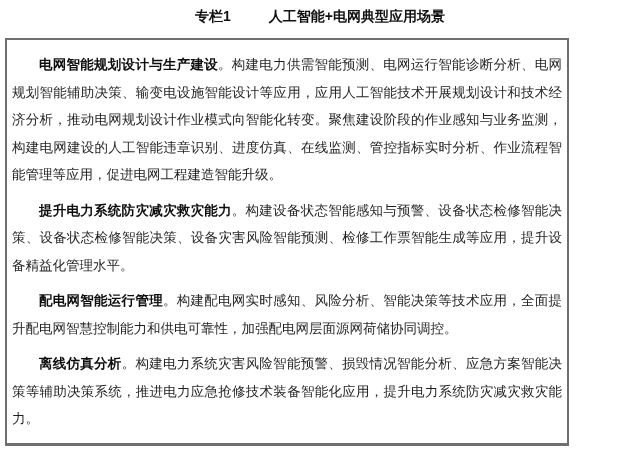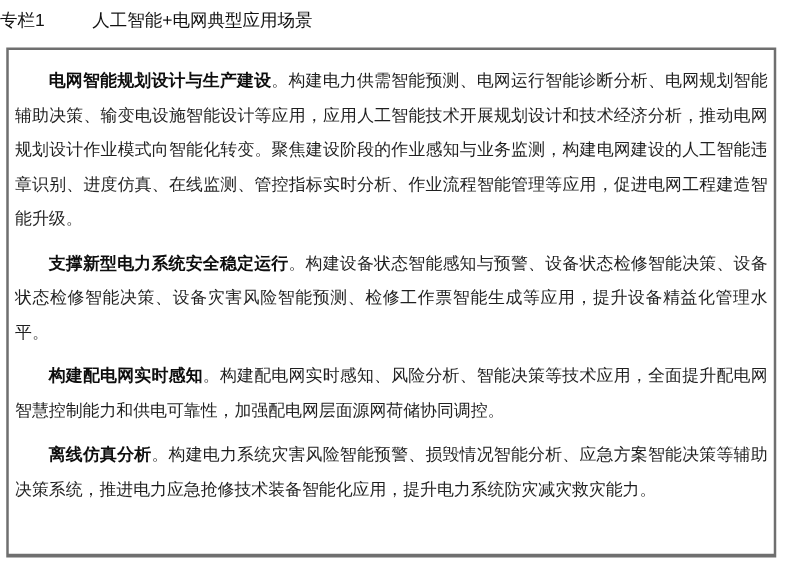--- a/index.html
+++ b/index.html
@@ -10,34 +10,34 @@
   body {
     width: 640px;
     height: 450px;
     overflow: hidden;
     font-family: "Liberation Sans", sans-serif;
     color: #1f1f1f;
     position: relative;
   }
   .doc-title {
     padding-top: 8px;
-    text-align: left;
+    text-align: center;
     font-size: 14px;
-    font-weight: normal;
+    font-weight: bold;
     color: #111111;
     white-space: nowrap;
   }
   .doc-title .title-text {
     margin-left: 38px;
   }
   .content-box {
     position: absolute;
     left: 5px;
     top: 38px;
-    width: 616px;
+    width: 564px;
     height: 408px;
     box-sizing: border-box;
     border: 2px solid #6f6f6f;
     border-bottom-width: 3px;
     background: #ffffff;
     padding: 11px 5px 2px 5px;
     overflow: hidden;
   }
   p.para {
     margin: 0 0 8px 0;
@@ -60,18 +60,18 @@
 <body>
 
 <div class="doc-title">
   <span class="title-label">专栏1</span><span class="title-text">人工智能+电网典型应用场景</span>
 </div>
 
 <div class="content-box" id="panel">
   <p class="para"><b class="para-heading">电网智能规划设计与生产建设</b><span class="para-sep">。</span><span class="para-body">构建电力供需智能预测、电网运行智能诊断分析、电网规划智能辅助决策、输变电设施智能设计等应用，应用人工智能技术开展规划设计和技术经济分析，推动电网规划设计作业模式向智能化转变。聚焦建设阶段的作业感知与业务监测，构建电网建设的人工智能违章识别、进度仿真、在线监测、管控指标实时分析、作业流程智能管理等应用，促进电网工程建造智能升级。</span></p>
 
 
-  <p class="para"><b class="para-heading">支撑新型电力系统安全稳定运行</b><span class="para-sep">。</span><span class="para-body">构建设备状态智能感知与预警、设备状态检修智能决策、设备状态检修智能决策、设备灾害风险智能预测、检修工作票智能生成等应用，提升设备精益化管理水平。</span></p>
+  <p class="para"><b class="para-heading">提升电力系统防灾减灾救灾能力</b><span class="para-sep">。</span><span class="para-body">构建设备状态智能感知与预警、设备状态检修智能决策、设备状态检修智能决策、设备灾害风险智能预测、检修工作票智能生成等应用，提升设备精益化管理水平。</span></p>
 
-  <p class="para"><b class="para-heading">构建配电网实时感知</b><span class="para-sep">。</span><span class="para-body">构建配电网实时感知、风险分析、智能决策等技术应用，全面提升配电网智慧控制能力和供电可靠性，加强配电网层面源网荷储协同调控。</span></p>
+  <p class="para"><b class="para-heading">配电网智能运行管理</b><span class="para-sep">。</span><span class="para-body">构建配电网实时感知、风险分析、智能决策等技术应用，全面提升配电网智慧控制能力和供电可靠性，加强配电网层面源网荷储协同调控。</span></p>
 
   <p class="para"><b class="para-heading">离线仿真分析</b><span class="para-sep">。</span><span class="para-body">构建电力系统灾害风险智能预警、损毁情况智能分析、应急方案智能决策等辅助决策系统，推进电力应急抢修技术装备智能化应用，提升电力系统防灾减灾救灾能力。</span></p>
 </div>
 
 </body></html>

